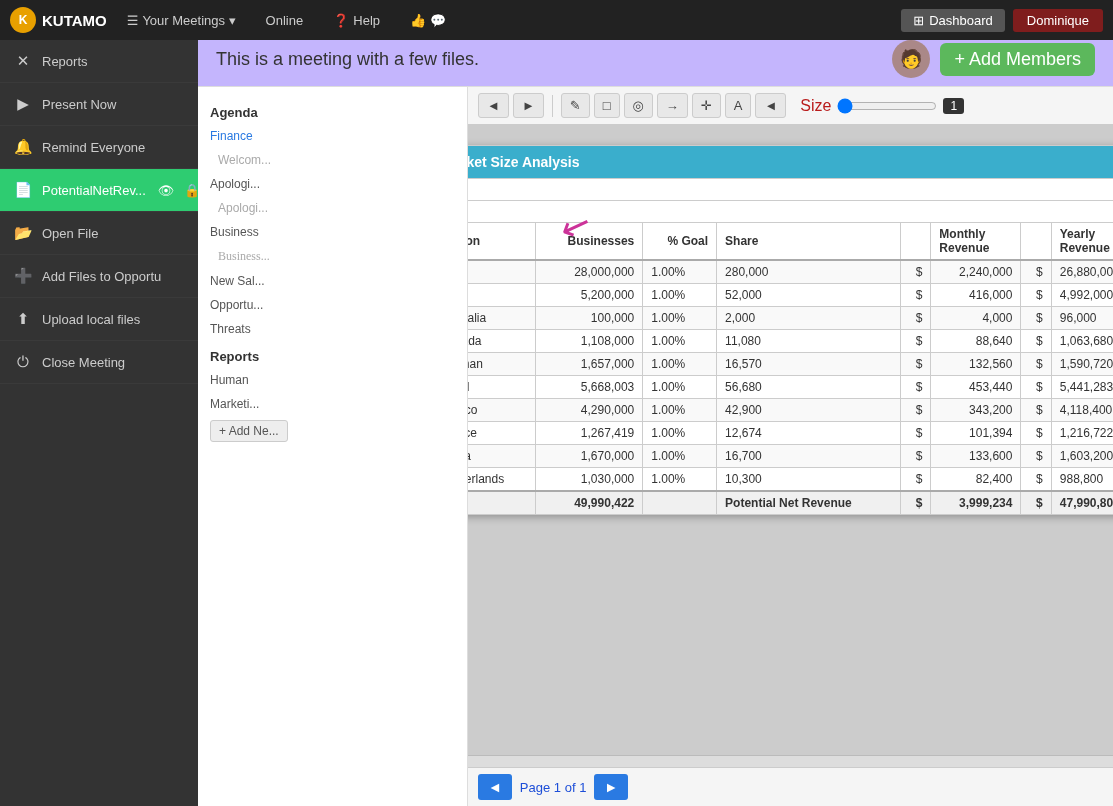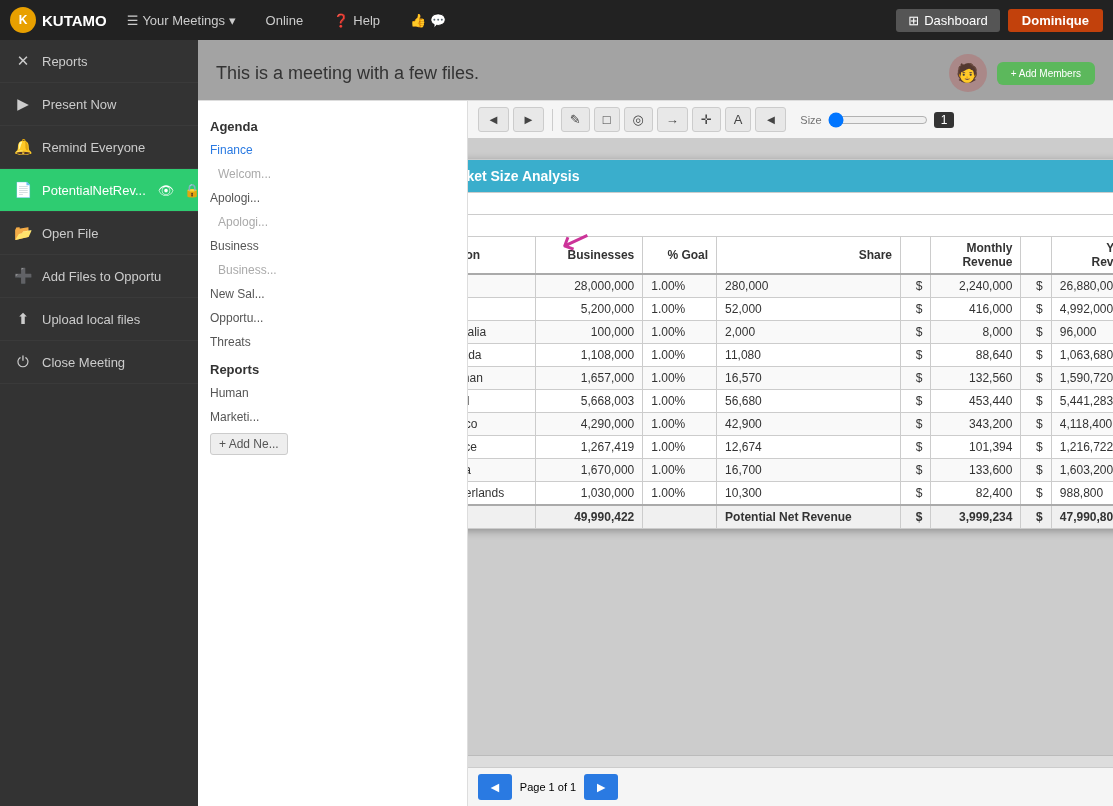--- a/index.html
+++ b/index.html
@@ -21,21 +21,21 @@
     }
     .logo-icon {
       background: #e8a000; border-radius: 50%; width: 26px; height: 26px; display: flex; align-items: center; justify-content: center; font-size: 12px; color: #fff; font-weight: bold;
     }
     .nav-item {
       color: #ccc; padding: 4px 10px; cursor: pointer; display: flex; align-items: center; gap: 4px; font-size: 13px;
     }
     .nav-separator { flex: 1; }
     .nav-right { display: flex; align-items: center; gap: 8px; }
     .dashboard-btn { background: #555; color: #fff; padding: 4px 12px; border-radius: 3px; cursor: pointer; display: flex; align-items: center; gap: 5px; }
-    .user-btn { background: #c2410c; color: #fff; padding: 4px 14px; border-radius: 3px; cursor: pointer; font-weight: bold; }
+    .user-btn { background: #7f1d1d; color: #fff; padding: 4px 14px; border-radius: 3px; cursor: pointer; }
 
     
     .main-layout {
       display: flex;
       flex: 1;
       overflow: hidden;
     }
 
     
     .sidebar {
@@ -62,32 +62,32 @@
 
     
     .content-area {
       flex: 1;
       background: #f0f0f0;
       display: flex;
       flex-direction: column;
       overflow: hidden;
     }
     .meeting-header {
-      background: #a3a3a3;
-      padding: 14px 18px 8px 18px;
+      background: #c4b5fd;
+      padding: 0 18px 8px 18px;
       border-bottom: 1px solid #ddd;
       display: flex;
       align-items: center;
       justify-content: space-between;
     }
     .meeting-title { font-size: 18px; color: #333; }
     .meeting-header-right { display: flex; align-items: center; gap: 10px; }
     .avatar { width: 38px; height: 38px; border-radius: 50%; background: #a88; overflow: hidden; display: flex; align-items: center; justify-content: center; font-size: 18px; }
     .add-members-btn {
-      background: #5cb85c; color: #fff; padding: 6px 14px; border-radius: 6px; cursor: pointer; display: flex; align-items: center; gap: 5px; font-size: 10px;
+      background: #5cb85c; color: #fff; padding: 6px 14px; border-radius: 6px; cursor: pointer; display: flex; align-items: center; gap: 5px; font-size: 18px;
     }
 
     
     .content-body {
       display: flex;
       flex: 1;
       overflow: hidden;
     }
 
     
@@ -126,21 +126,21 @@
       padding: 6px 10px;
       display: flex;
       align-items: center;
       gap: 4px;
     }
     .toolbar-btn {
       background: #e8e8e8; border: 1px solid #ccc; border-radius: 3px; padding: 4px 8px; cursor: pointer; font-size: 13px; color: #444;
     }
     .toolbar-sep { width: 1px; background: #ccc; height: 22px; margin: 0 4px; }
     .size-control { display: flex; align-items: center; gap: 6px; margin-left: 10px; }
-    .size-label { font-size: 11px; color: #737373; }
+    .size-label { font-size: 16px; color: #b91c1c; }
     .size-slider { width: 100px; }
     .size-value { background: #333; color: #fff; border-radius: 3px; padding: 1px 7px; font-size: 12px; }
 
     
     .viewer-canvas {
       flex: 1;
       background: #ccc;
       overflow: auto;
       display: flex;
       align-items: flex-start;
@@ -168,21 +168,21 @@
       background: #3aaecc;
       color: #fff;
       text-align: left;
       font-size: 14px;
       font-weight: bold;
       padding: 8px 10px;
     }
     .col-header-row th {
       background: #fff;
       color: #333;
-      text-align: right;
+      text-align: left;
       font-weight: bold;
       border-bottom: 2px solid #aaa;
     }
     .col-header-row th:first-child { text-align: left; }
     .col-header-row th:nth-child(2) { text-align: right; }
     .col-header-row th:nth-child(3) { text-align: right; }
     .spreadsheet-table td { color: #333; }
     .spreadsheet-table td:first-child { text-align: left; font-weight: normal; }
     .spreadsheet-table td:nth-child(2) { text-align: right; }
     .spreadsheet-table td:nth-child(3) { }
@@ -214,21 +214,21 @@
       background: #f5f5f5;
       border-top: 1px solid #ccc;
       padding: 6px 10px;
       display: flex;
       align-items: center;
       gap: 8px;
     }
     .page-btn {
       background: #2a7ae2; color: #fff; border: none; border-radius: 3px; padding: 5px 10px; cursor: pointer; font-size: 14px;
     }
-    .page-info { font-size: 11px; color: #000000; }
+    .page-info { font-size: 13px; color: #1d4ed8; }
 
     
     .viewer-scrollbar {
       height: 12px;
       background: #ddd;
       border-top: 1px solid #bbb;
     }
 
     
     .empty-row td { height: 22px; background: #fff !important; }
@@ -318,21 +318,21 @@
 
     <div class="content-body">
 
       <div class="agenda-panel">
         <div class="agenda-section-header">Agenda</div>
         <div class="agenda-item active">Finance</div>
         <div class="agenda-item" style="padding-left:20px;color:#aaa;">Welcom...</div>
         <div class="agenda-item">Apologi...</div>
         <div class="agenda-item" style="padding-left:20px;color:#aaa;">Apologi...</div>
         <div class="agenda-item">Business</div>
-        <div class="agenda-item" style="padding-left:20px;color:#aaa;">Business...</div>
+        <div class="agenda-item" style="padding-left:20px;color:#aaa;font-family:Liberation Serif, serif;">Business...</div>
         <div class="agenda-item">New Sal...</div>
         <div class="agenda-item">Opportu...</div>
         <div class="agenda-item">Threats</div>
         <div class="agenda-section-header">Reports</div>
         <div class="agenda-item">Human</div>
         <div class="agenda-item">Marketi...</div>
         <div class="agenda-add-btn">+ Add Ne...</div>
       </div>
 
       <div class="file-viewer">
@@ -403,21 +403,21 @@
     <td>416,000</td>
     <td>$</td>
     <td>4,992,000</td>
   </tr>
                   <tr>
     <td>Australia</td>
     <td>100,000</td>
     <td>1.00%</td>
     <td>2,000</td>
     <td>$</td>
-    <td>8,000</td>
+    <td>4,000</td>
     <td>$</td>
     <td>96,000</td>
   </tr>
                   <tr>
     <td>Canada</td>
     <td>1,108,000</td>
     <td>1.00%</td>
     <td>11,080</td>
     <td>$</td>
     <td>88,640</td>

